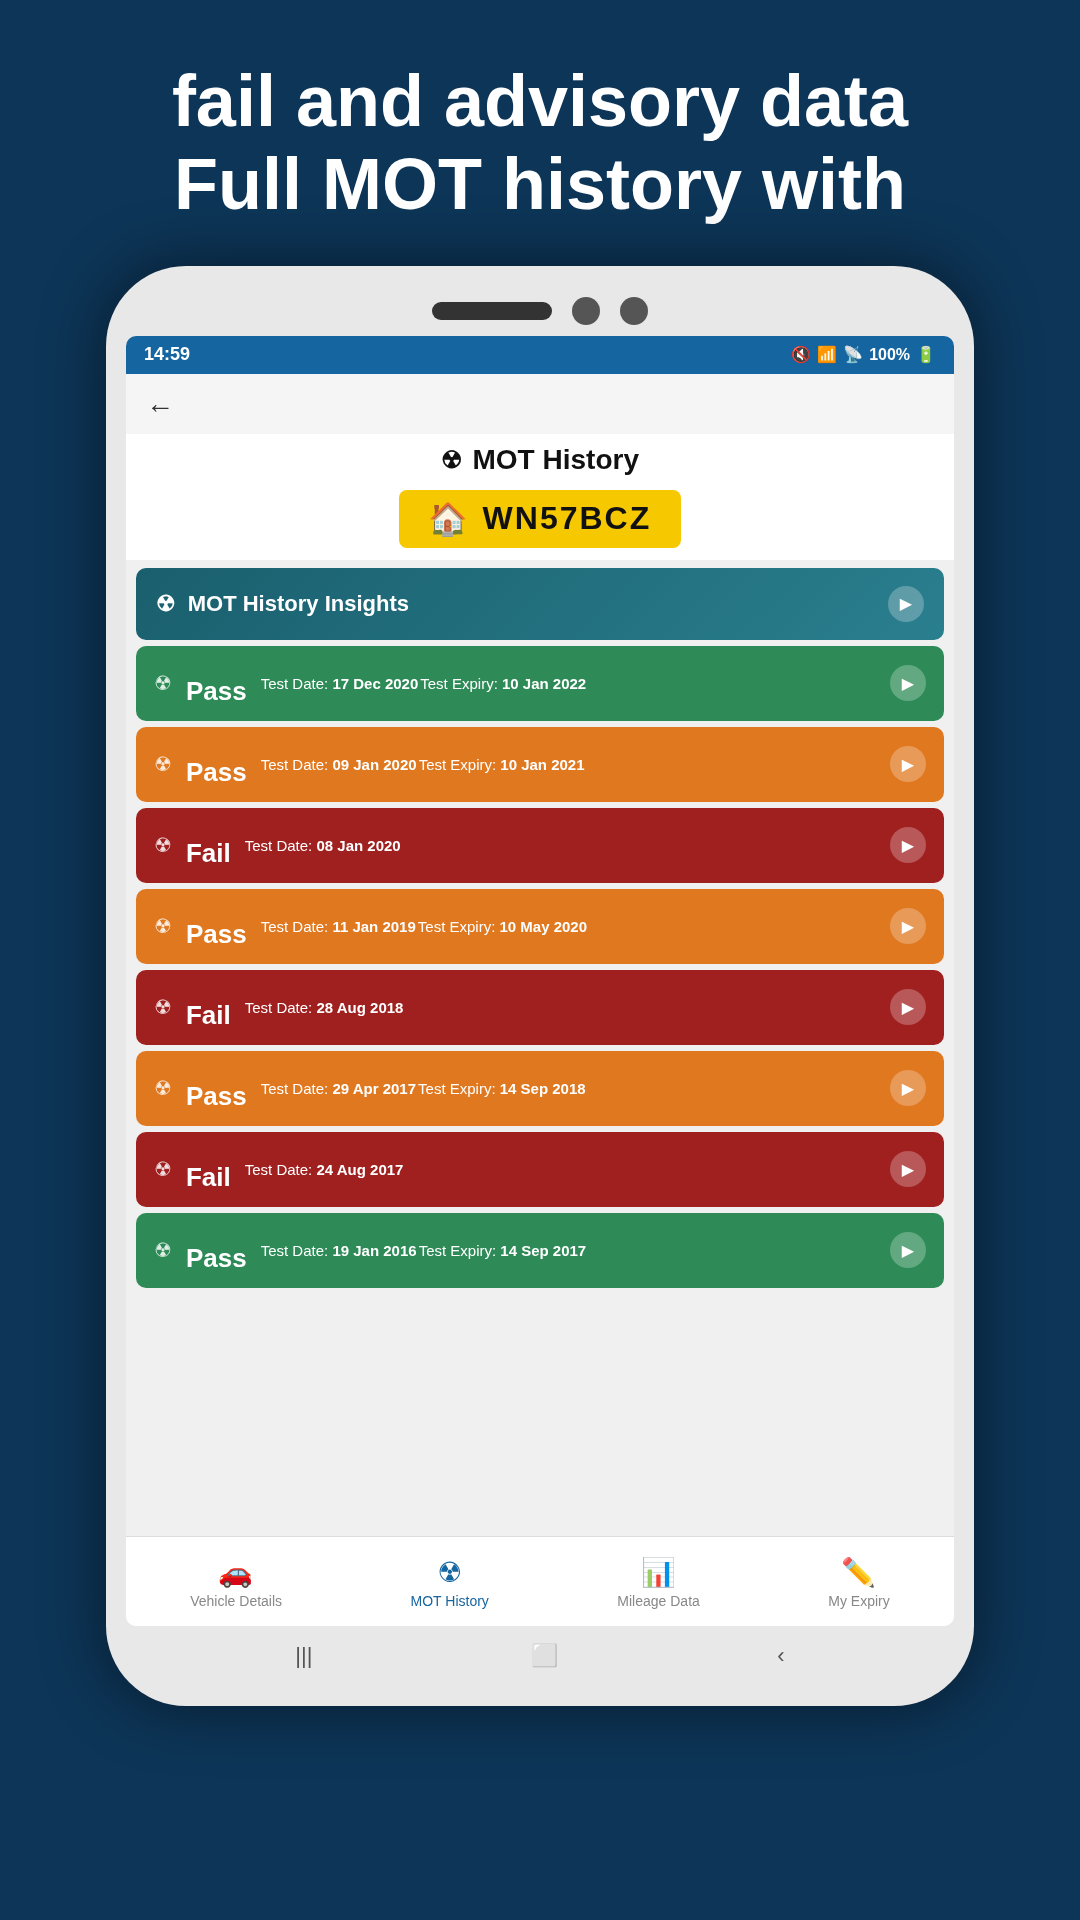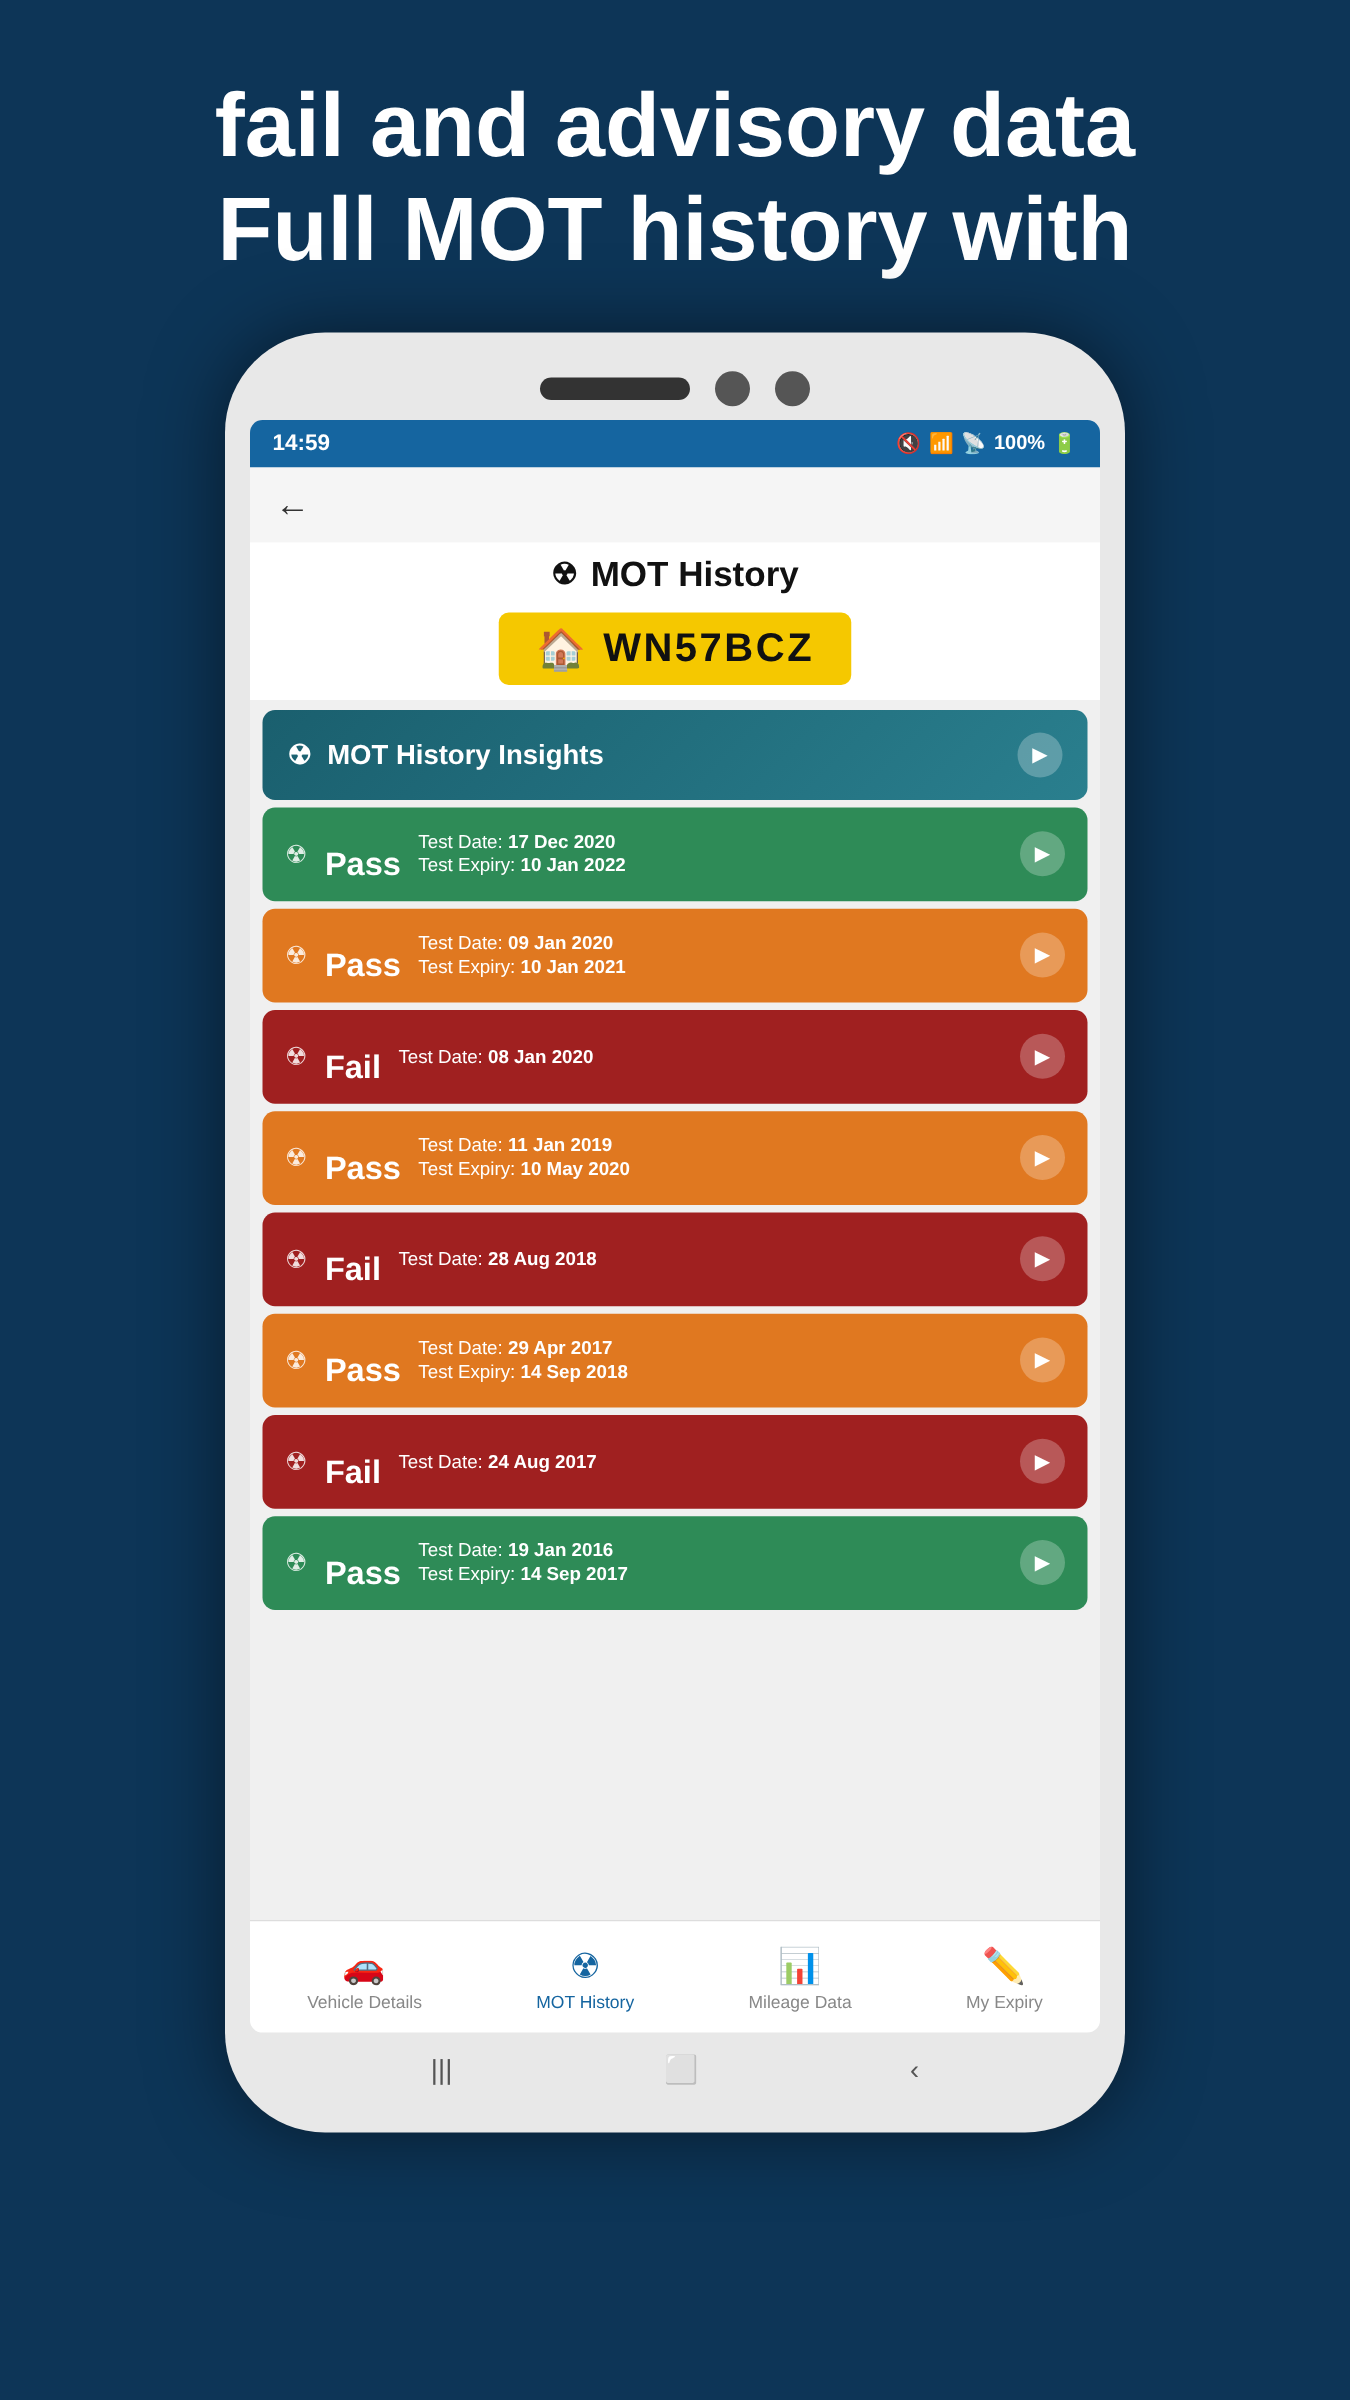--- a/index.html
+++ b/index.html
@@ -19,21 +19,21 @@
       color: #ffffff;
       font-size: 72px;
       font-weight: 900;
       text-align: center;
       padding: 60px 60px 40px 60px;
       line-height: 1.15;
     }
 
     
     .phone-frame {
-      width: 720px;
+      width: 868px;
       height: 1440px;
       background: #e8e8e8;
       border-radius: 80px;
       padding: 20px;
       box-shadow: 0 0 60px rgba(0,0,0,0.5);
       display: flex;
       flex-direction: column;
       position: relative;
     }
 
@@ -205,21 +205,21 @@
 
     .mot-result-label {
       color: white;
       font-size: 26px;
       font-weight: 900;
       margin-top: 16px;
     }
 
     .mot-dates {
       display: flex;
-      flex-direction: column;
+      flex-direction: row;
       color: white;
       font-size: 15px;
       gap: 2px;
     }
 
     .mot-dates span { white-space: nowrap; }
     .mot-dates strong { font-weight: 900; }
 
     .play-btn {
       width: 36px;

